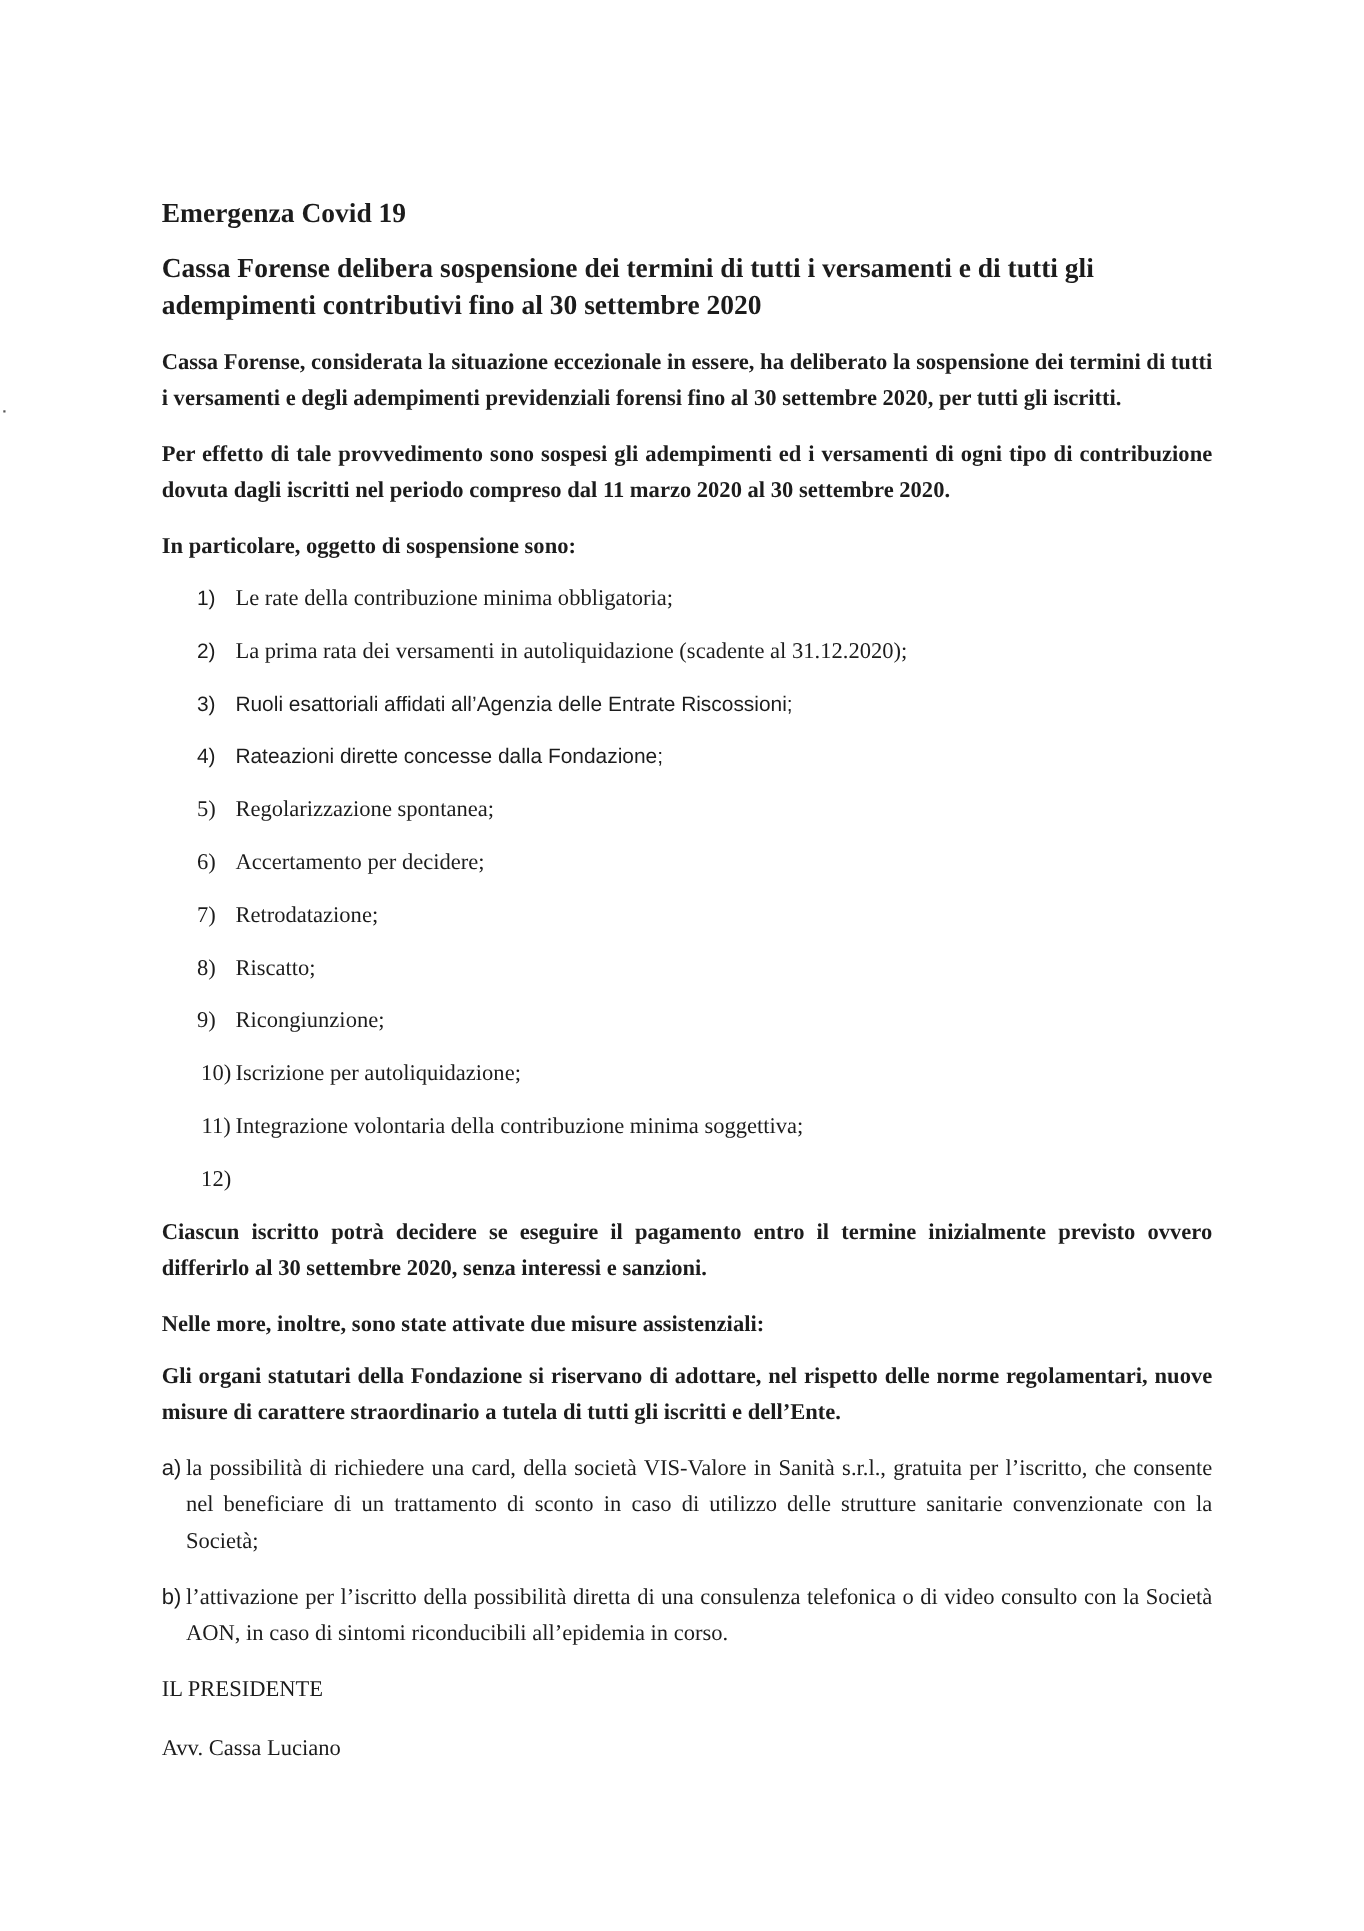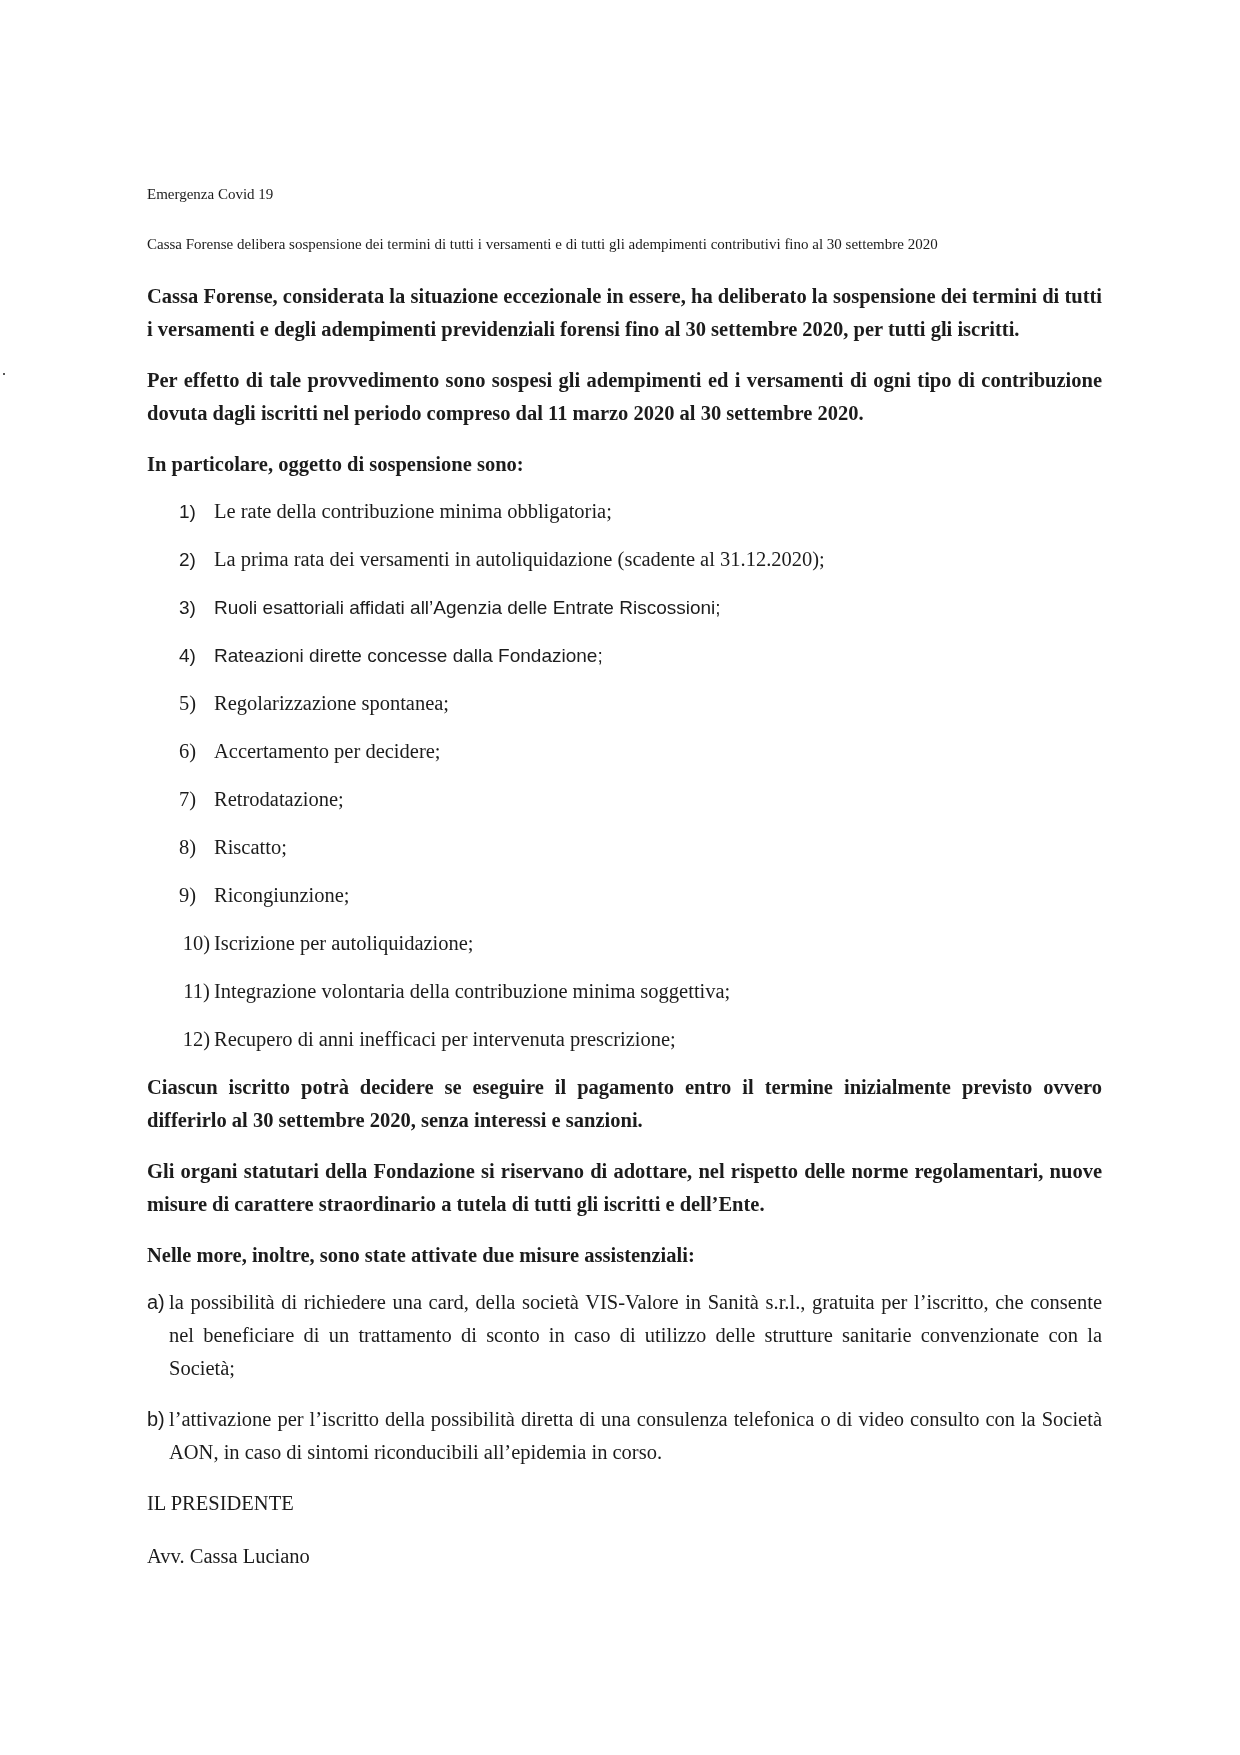--- a/index.html
+++ b/index.html
@@ -4,21 +4,21 @@
   <style>
     html, body { margin: 0; padding: 0; background: #ffffff; }
     body {
       width: 1240px; height: 1755px; position: relative; overflow: hidden;
       font-family: "Liberation Serif", "DejaVu Serif", serif;
       color: #1c1c1c;
     }
     .page { position: absolute; left: 0; top: 0; width: 1240px; height: 1755px; }
     .edge-mark { position: absolute; left: 3px; top: 373px; width: 2px; height: 2px; background: #555; }
     .content { position: absolute; left: 147px; top: 178px; width: 955px; }
-    .heading { font-weight: normal; font-size: 15px; line-height: 33px; margin: 0; }
+    .heading { font-weight: bold; font-size: 25px; line-height: 33px; margin: 0; }
     .h1 { margin-bottom: 17px; }
     .h2 { margin-bottom: 19px; }
     .para { font-size: 20.5px; line-height: 33px; margin: 0 0 18px 0; text-align: justify; font-weight: bold; }
     .para.tight { margin-bottom: 14px; }
     .numlist { list-style: none; margin: 0; padding: 0; }
     .numlist li { font-size: 20.5px; line-height: 33px; margin-bottom: 15px; padding-left: 32px; display: flex; }
     .numlist li .num { display: inline-block; width: 35px; flex: none; }
     .numlist li.wide .num { width: 35px; text-align: center; }
     .numlist li.sans { font-family: "Liberation Sans", "DejaVu Sans", sans-serif; font-size: 19px; }
     .numlist li .sans-num { font-family: "Liberation Sans", "DejaVu Sans", sans-serif; font-size: 19px; }
@@ -80,27 +80,26 @@
       <li class="wide">
           <span class="num">10)</span>
           <span>Iscrizione per autoliquidazione;</span>
         </li>
       <li class="wide">
           <span class="num">11)</span>
           <span>Integrazione volontaria della contribuzione minima soggettiva;</span>
         </li>
       <li class="wide">
           <span class="num">12)</span>
-          <span>Recupero di anni inefficaci per intervenuta prescrizione;</span>
         </li>
     </ul>
 
     <p class="para">Ciascun iscritto potrà decidere se eseguire il pagamento entro il termine inizialmente previsto ovvero differirlo al 30 settembre 2020, senza  interessi e sanzioni.</p>
+    <p class="para tight">Nelle more, inoltre, sono state attivate due misure assistenziali:</p>
     <p class="para">Gli organi statutari della Fondazione si riservano di adottare, nel rispetto delle norme regolamentari, nuove misure di carattere straordinario a tutela di tutti gli iscritti e dell’Ente.</p>
-    <p class="para tight">Nelle more, inoltre, sono state attivate due misure assistenziali:</p>
 
     <ul class="alist">
       <li>
           <span class="letter">a)</span>
           <span>la possibilità di richiedere una card, della società VIS-Valore in Sanità s.r.l., gratuita per l’iscritto, che consente nel beneficiare di un trattamento di sconto in caso di utilizzo delle strutture sanitarie convenzionate con la Società;</span>
         </li>
       <li>
           <span class="letter">b)</span>
           <span>l’attivazione per l’iscritto della possibilità diretta di una consulenza telefonica o di video consulto con la Società AON, in caso di sintomi riconducibili all’epidemia in corso.</span>
         </li>

